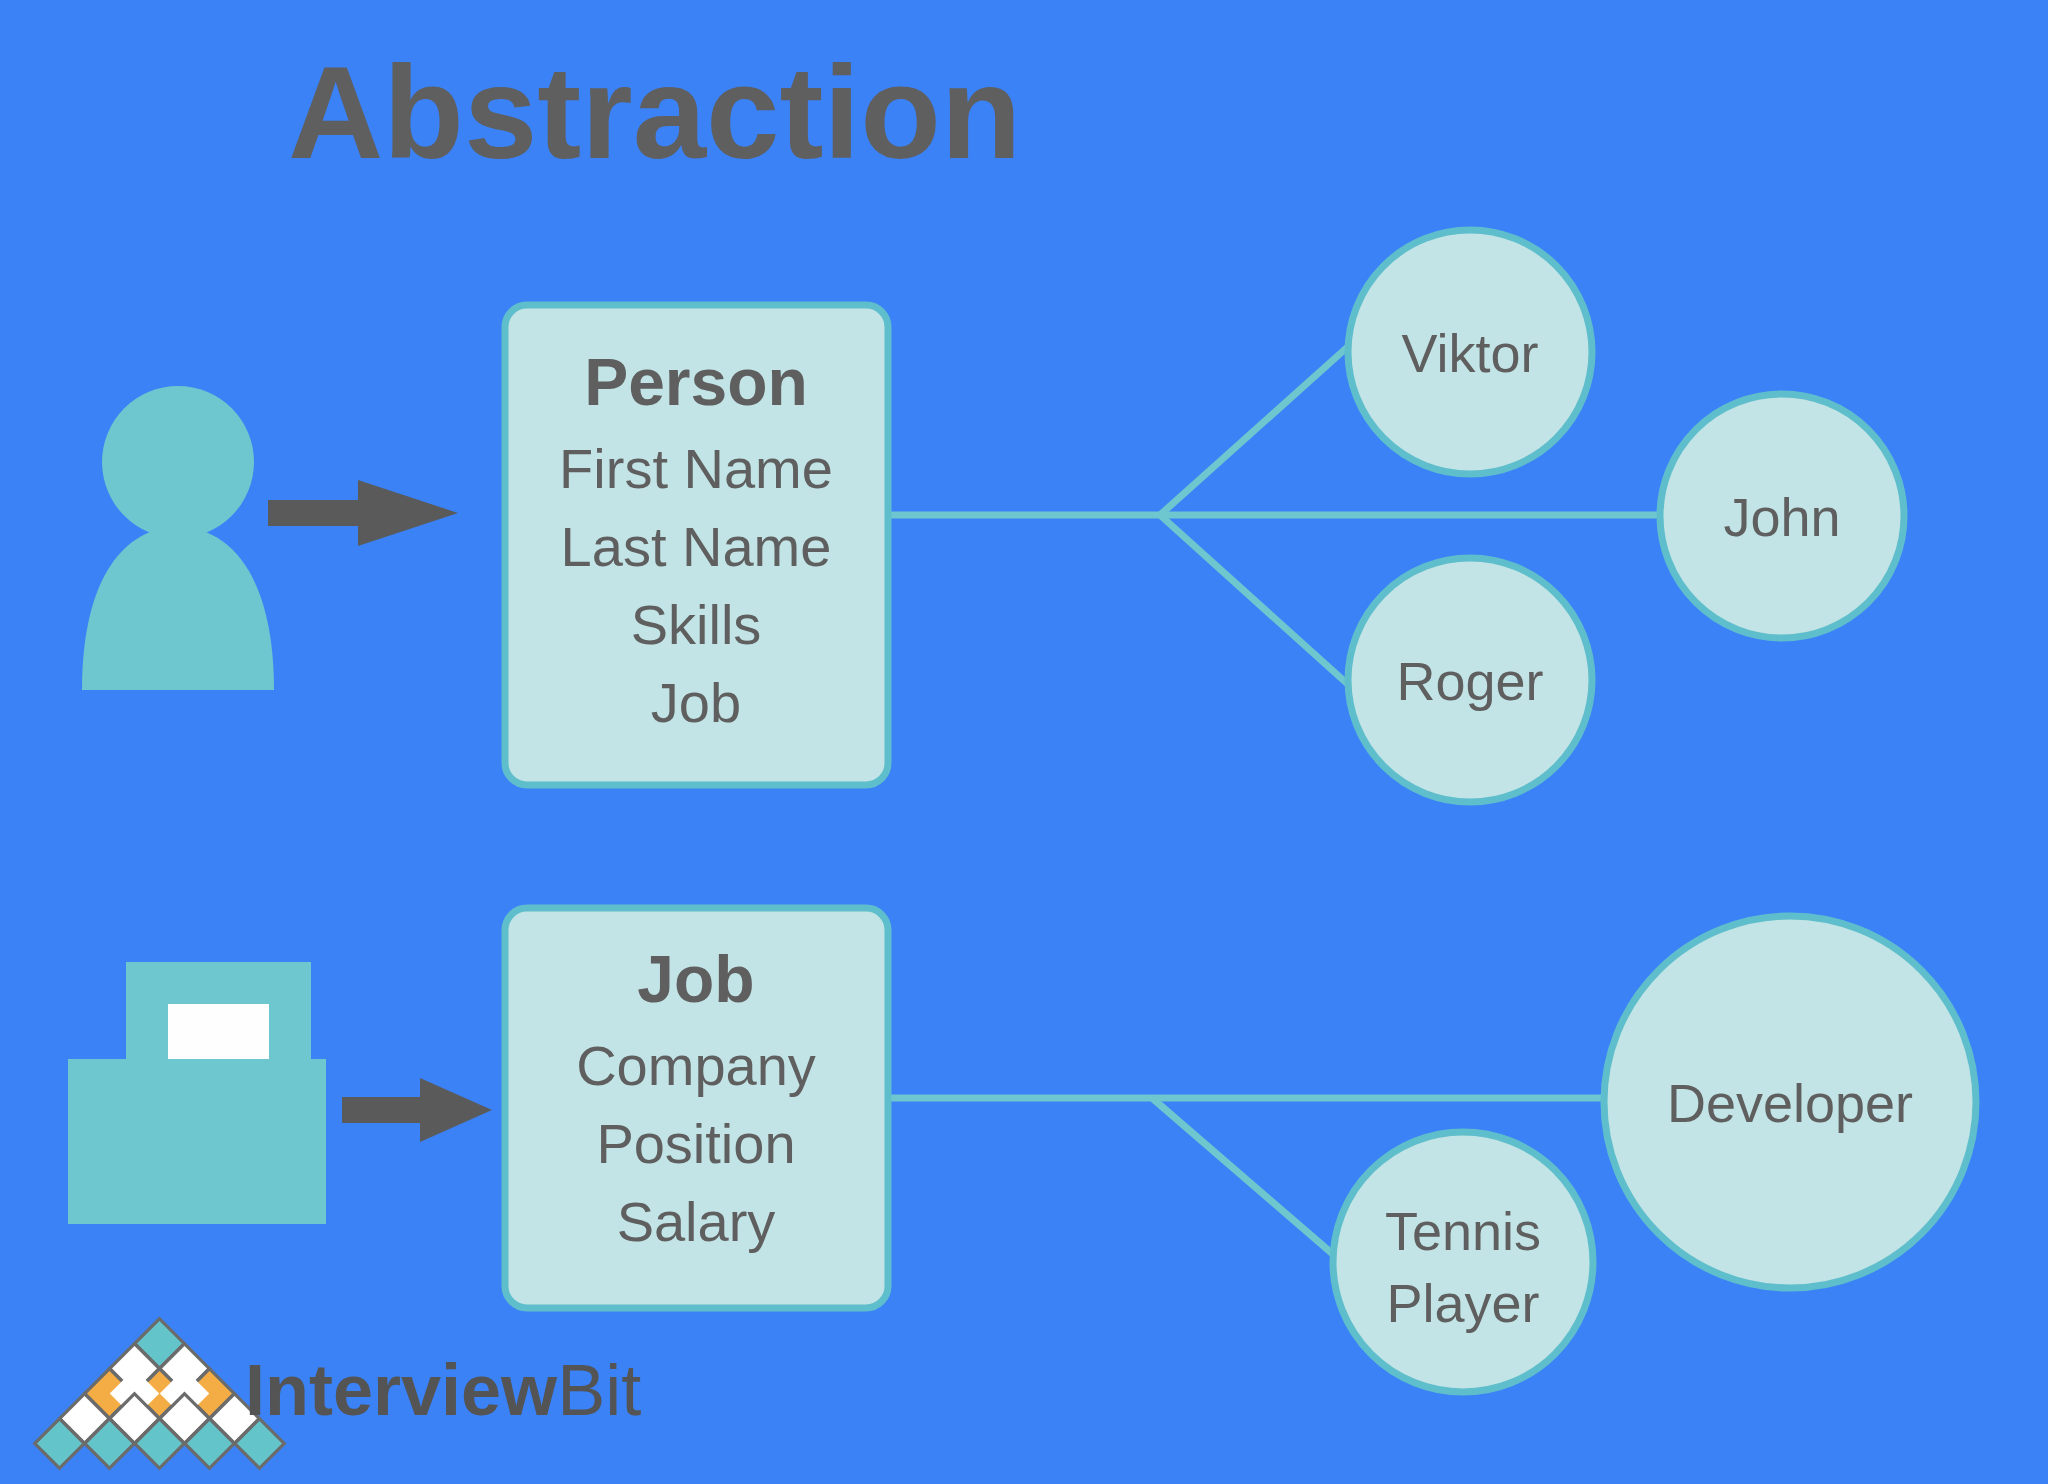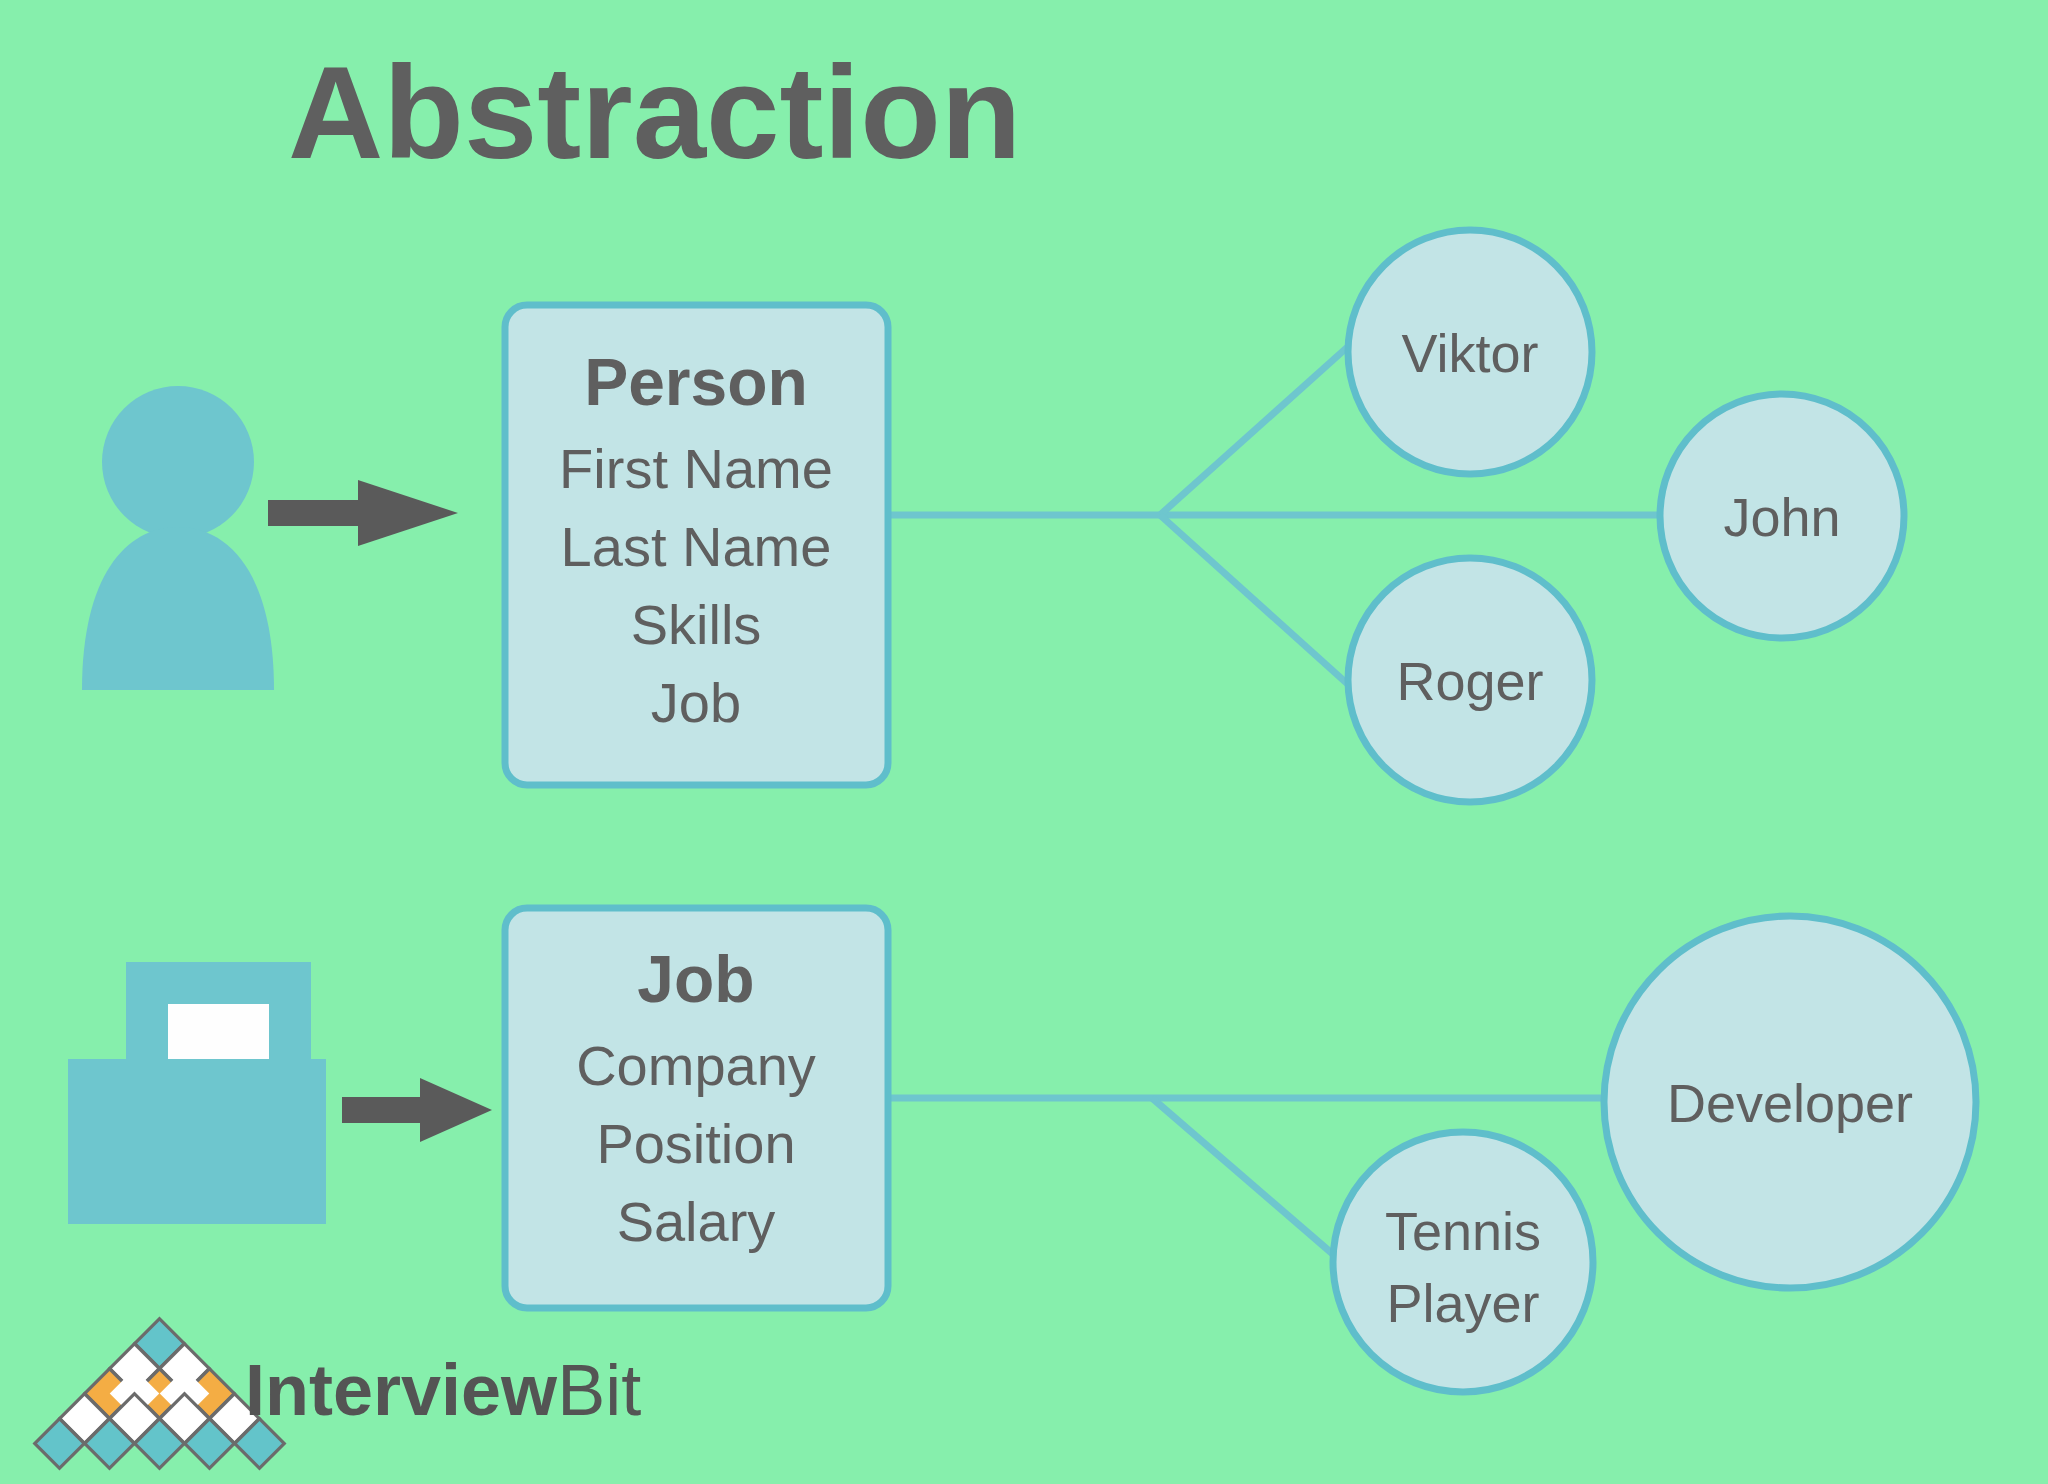--- a/index.html
+++ b/index.html
@@ -7,21 +7,21 @@
     padding: 0;
     background: #ffffff;
   }
   body {
     font-family: "Liberation Sans", sans-serif;
   }
   #stage {
     position: relative;
     width: 2048px;
     height: 1484px;
-    background: #86efac;
+    background: #3b82f6;
     overflow: hidden;
   }
   svg.canvas {
     position: absolute;
     left: 0;
     top: 0;
     width: 2048px;
     height: 1484px;
     display: block;
   }

